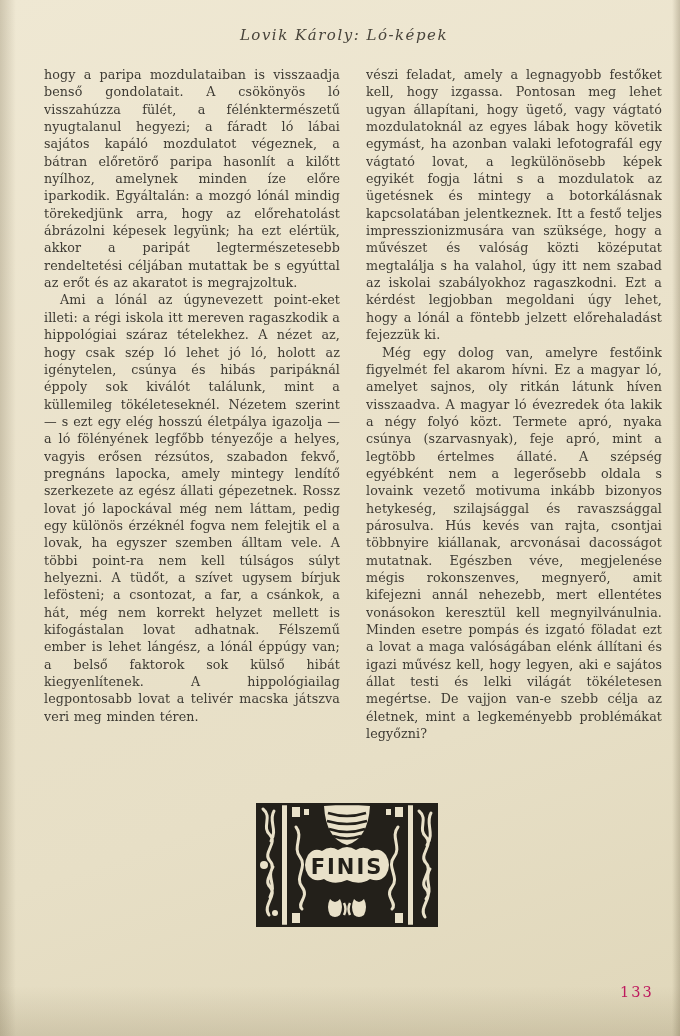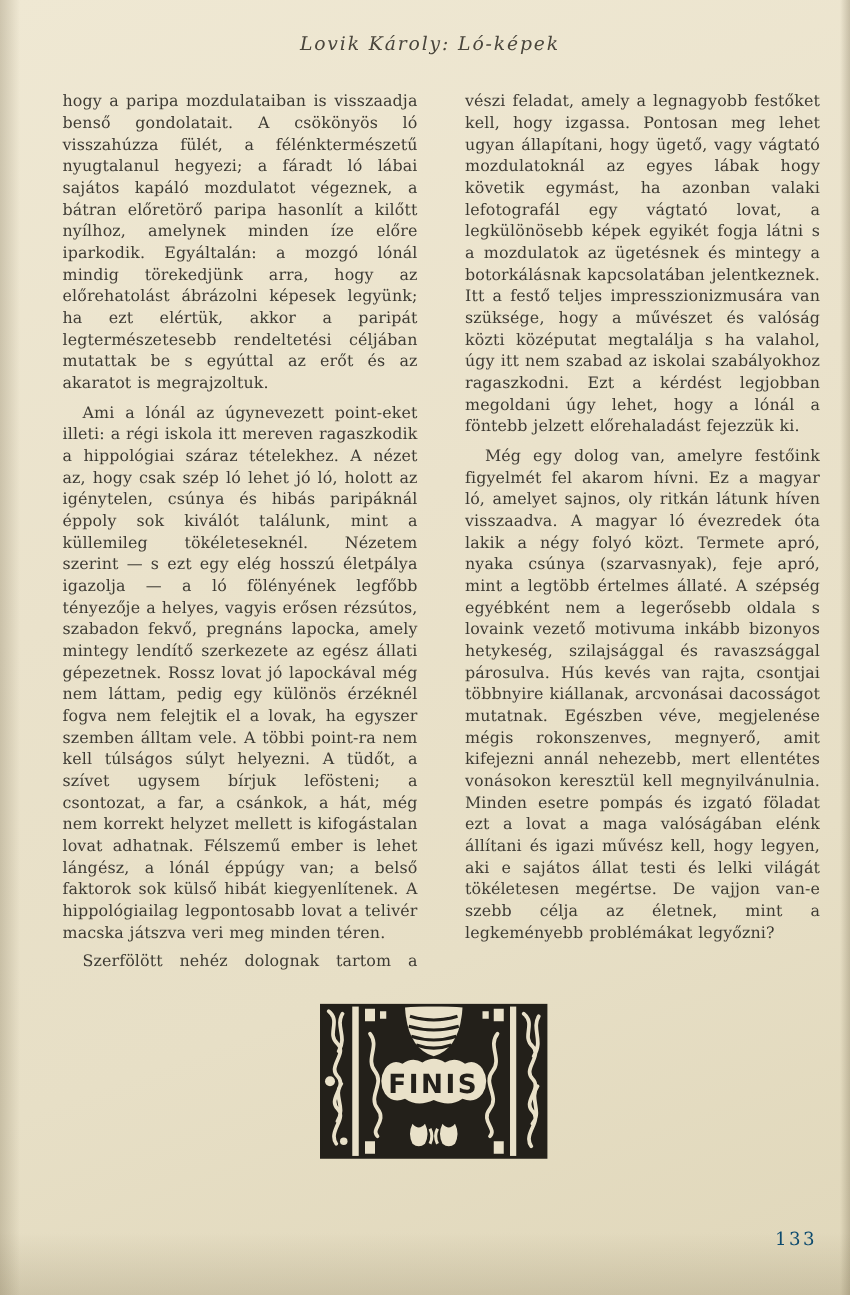--- a/index.html
+++ b/index.html
@@ -45,57 +45,56 @@
     height: 712px;
     overflow: hidden;
     font-size: 12.7px;
     line-height: 17.35px;
     text-align: justify;
     letter-spacing: 0.1px;
     word-spacing: 0.5px;
   }
   .col-left  { left: 44px; }
   .col-right { left: 366px; }
-  .column p { margin: 6px; }
+  .column p { margin: 0; }
   .column p.indent { text-indent: 16px; }
   .signature {
     text-align: right;
     padding-right: 42px;
     font-variant: small-caps;
     letter-spacing: 2px;
     font-size: 13.5px;
     color: #45413a;
     margin-top: 2px !important;
   }
   .finis-wrap {
     position: absolute;
     left: 256px; top: 803px;
     width: 182px; height: 100px;
   }
   .page-number {
     position: absolute;
     left: 620px; top: 984px;
     font-size: 14.5px;
     letter-spacing: 2px;
-    color: #0c4a6e;
+    color: #be185d;
   }
 </style>
 </head>
 <body>
 
 <div class="edge-left"></div>
 <div class="edge-right"></div>
 <div class="edge-bottom"></div>
 
 <div class="running-head">Lovik Károly: Ló-képek</div>
 
 <div class="column col-left">
   <p>hogy a paripa mozdulataiban is visszaadja benső gondolatait. A csökönyös ló visszahúzza fülét, a félénktermészetű nyugtalanul hegyezi; a fáradt ló lábai sajátos kapáló mozdulatot végeznek, a bátran előretörő paripa hasonlít a kilőtt nyílhoz, amelynek minden íze előre iparkodik. Egyáltalán: a mozgó lónál mindig törekedjünk arra, hogy az előrehatolást ábrázolni képesek legyünk; ha ezt elértük, akkor a paripát legtermészetesebb rendeltetési céljában mutattak be s egyúttal az erőt és az akaratot is megrajzoltuk.</p>
   <p class="indent">Ami a lónál az úgynevezett point-eket illeti: a régi iskola itt mereven ragaszkodik a hippológiai száraz tételekhez. A nézet az, hogy csak szép ló lehet jó ló, holott az igénytelen, csúnya és hibás paripáknál éppoly sok kiválót találunk, mint a küllemileg tökéleteseknél. Nézetem szerint — s ezt egy elég hosszú életpálya igazolja — a ló fölényének legfőbb tényezője a helyes, vagyis erősen rézsútos, szabadon fekvő, pregnáns lapocka, amely mintegy lendítő szerkezete az egész állati gépezetnek. Rossz lovat jó lapockával még nem láttam, pedig egy különös érzéknél fogva nem felejtik el a lovak, ha egyszer szemben álltam vele. A többi point-ra nem kell túlságos súlyt helyezni. A tüdőt, a szívet ugysem bírjuk lefösteni; a csontozat, a far, a csánkok, a hát, még nem korrekt helyzet mellett is kifogástalan lovat adhatnak. Félszemű ember is lehet lángész, a lónál éppúgy van; a belső faktorok sok külső hibát kiegyenlítenek. A hippológiailag legpontosabb lovat a telivér macska játszva veri meg minden téren.</p>
-  <p class="indent">Szerfölött nehéz dolognak tartom a paripának mozgását képben visszaadni. Ez oly mű-</p>
 </div>
 
 <div class="column col-right">
   <p>vészi feladat, amely a legnagyobb festőket kell, hogy izgassa. Pontosan meg lehet ugyan állapítani, hogy ügető, vagy vágtató mozdulatoknál az egyes lábak hogy követik egymást, ha azonban valaki lefotografál egy vágtató lovat, a legkülönösebb képek egyikét fogja látni s a mozdulatok az ügetésnek és mintegy a botorkálásnak kapcsolatában jelentkeznek. Itt a festő teljes impresszionizmusára van szüksége, hogy a művészet és valóság közti középutat megtalálja s ha valahol, úgy itt nem szabad az iskolai szabályokhoz ragaszkodni. Ezt a kérdést legjobban megoldani úgy lehet, hogy a lónál a föntebb jelzett előrehaladást fejezzük ki.</p>
   <p class="indent">Még egy dolog van, amelyre festőink figyelmét fel akarom hívni. Ez a magyar ló, amelyet sajnos, oly ritkán látunk híven visszaadva. A magyar ló évezredek óta lakik a négy folyó közt. Termete apró, nyaka csúnya (szarvasnyak), feje apró, mint a legtöbb értelmes állaté. A szépség egyébként nem a legerősebb oldala s lovaink vezető motivuma inkább bizonyos hetykeség, szilajsággal és ravaszsággal párosulva. Hús kevés van rajta, csontjai többnyire kiállanak, arcvonásai dacosságot mutatnak. Egészben véve, megjelenése mégis rokonszenves, megnyerő, amit kifejezni annál nehezebb, mert ellentétes vonásokon keresztül kell megnyilvánulnia. Minden esetre pompás és izgató föladat ezt a lovat a maga valóságában elénk állítani és igazi művész kell, hogy legyen, aki e sajátos állat testi és lelki világát tökéletesen megértse. De vajjon van-e szebb célja az életnek, mint a legkeményebb problémákat legyőzni?</p>
 </div>
 
 <div class="finis-wrap">
   <svg width="182" height="124" viewBox="0 0 182 124" xmlns="http://www.w3.org/2000/svg">
 

